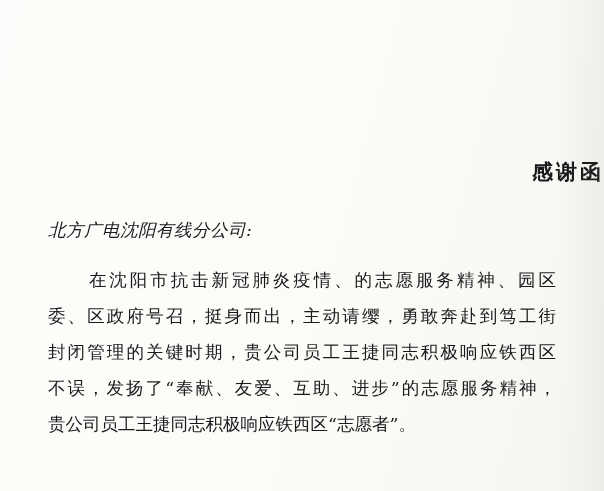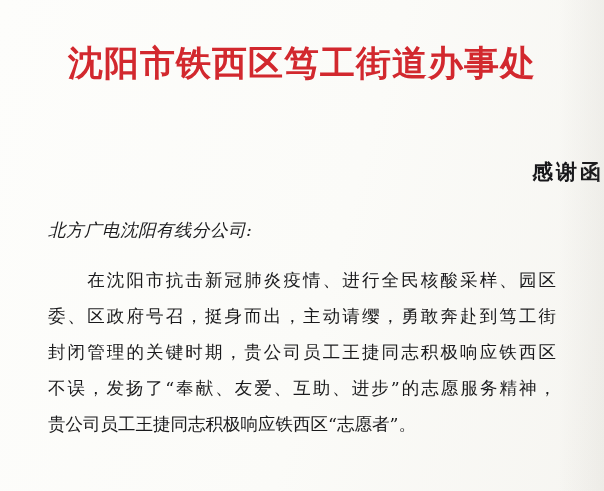--- a/index.html
+++ b/index.html
@@ -88,27 +88,26 @@
   }
   .body-line.last {
     text-align-last: left;
   }
 </style>
 </head>
 <body>
 
 <div class="page">
 
-  <div class="letterhead">沈阳市铁西区笃工街道办事处</div>
 
   <div class="doc-title">感谢函</div>
 
   <div class="salutation">北方广电沈阳有线分公司:</div>
 
   <div class="body-block">
-    <div class="body-line indent">　　在沈阳市抗击新冠肺炎疫情、进行全民核酸采样、园区</div>
+    <div class="body-line indent">　　在沈阳市抗击新冠肺炎疫情、的志愿服务精神、园区</div>
     <div class="body-line">委、区政府号召，挺身而出，主动请缨，勇敢奔赴到笃工街</div>
     <div class="body-line">封闭管理的关键时期，贵公司员工王捷同志积极响应铁西区</div>
     <div class="body-line">不误，发扬了“奉献、友爱、互助、进步”的志愿服务精神，</div>
     <div class="body-line last">贵公司员工王捷同志积极响应铁西区“志愿者”。</div>
   </div>
 
 </div>
 
 </body></html>

